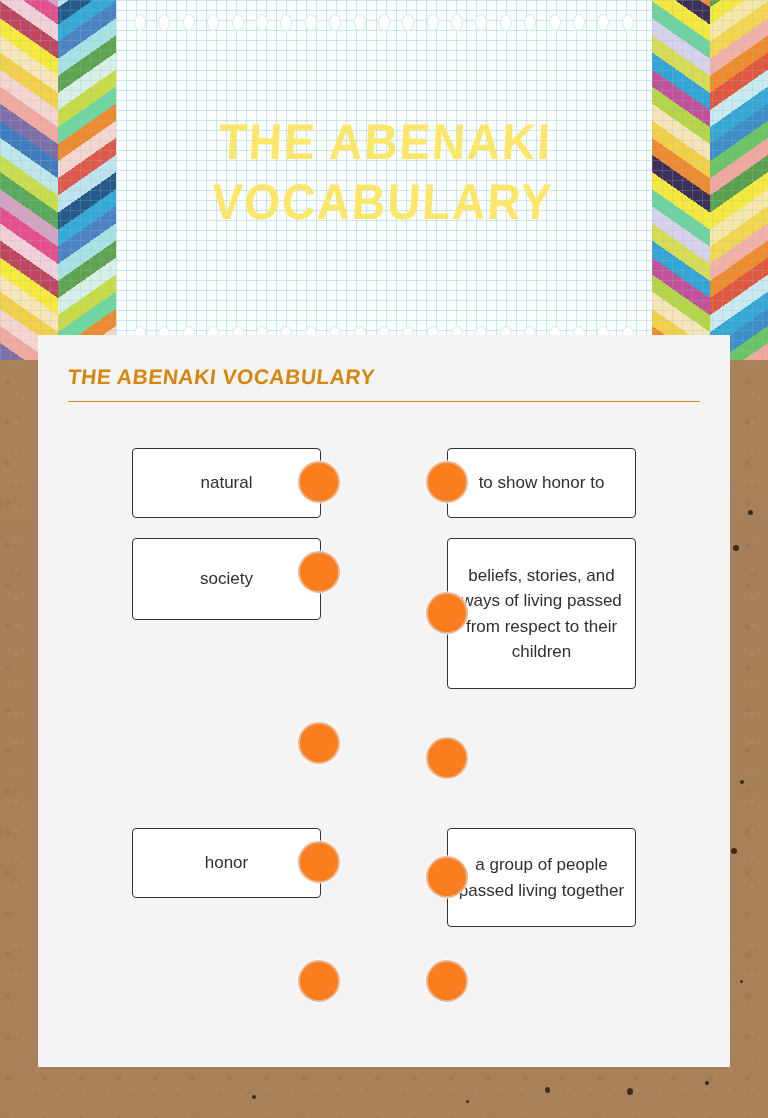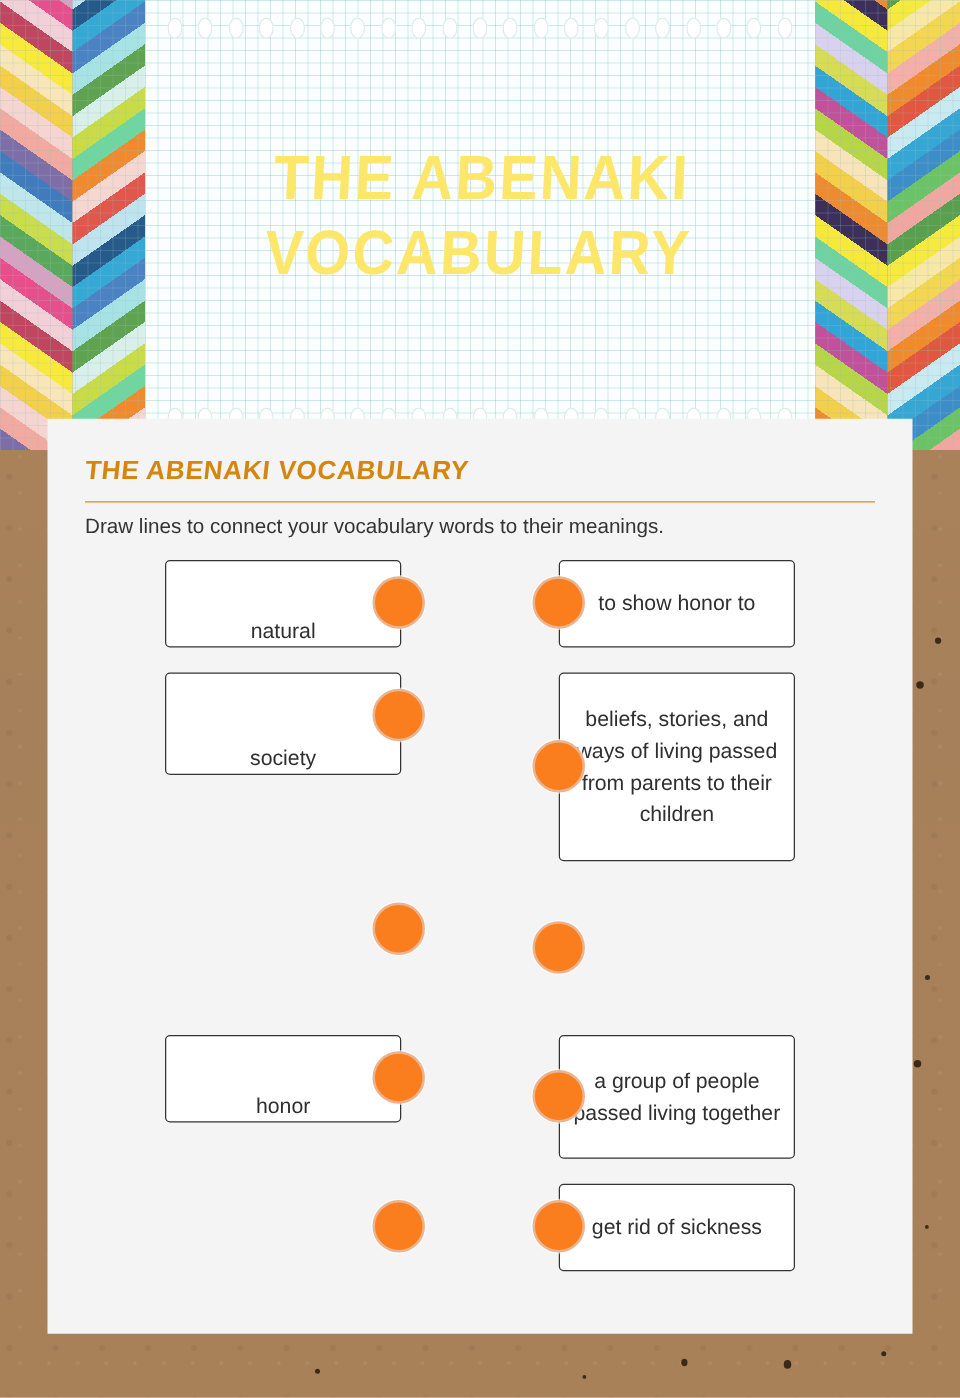--- a/index.html
+++ b/index.html
@@ -107,21 +107,21 @@
     position: absolute; left: 30px; top: 77px;
     font-size: 16.5px; color: #333; font-family: "Liberation Sans", sans-serif;
   }
   .box {
     position: absolute; background: #fff; border: 1px solid #333;
     border-radius: 4px; box-sizing: border-box;
     display: flex; align-items: center; justify-content: center;
     text-align: center; color: #2f2f2f;
     font-family: "Liberation Sans", sans-serif; font-size: 17px; line-height: 25.5px;
   }
-  .box.left { left: 94px; width: 189px; align-items: flex-end; }
+  .box.left { left: 94px; width: 189px; }
   .box.right { left: 409px; width: 189px; padding: 0 8px; }
   .dot {
     position: absolute; width: 42px; height: 42px; border-radius: 50%;
     background: #fb7e1e; border: 2px solid #e9b48f; box-sizing: border-box;
     box-shadow: 0 0 0 1px rgba(255,255,255,0.6);
   }
 </style>
 </head>
 <body>
 
@@ -198,21 +198,20 @@
   </div>
   <h1 class="banner-title" style="margin:0">
     <div>The Abenaki</div>
     <div>Vocabulary</div>
   </h1>
 </header>
 
 <main class="card">
   <h2 class="card-title" style="margin:0">The Abenaki Vocabulary</h2>
   <div class="card-rule"></div>
-  <p class="instructions" style="margin:0">Draw lines to connect your vocabulary words to their meanings.</p>
 
   <div class="box left" style="top:113px;height:70px">
     <span>natural</span>
   </div>
   <div class="dot" style="left:260px;top:126px"></div>
 
   <div class="box left" style="top:203px;height:82px">
     <span>society</span>
   </div>
   <div class="dot" style="left:260px;top:216px"></div>
@@ -225,28 +224,25 @@
   <div class="dot" style="left:260px;top:506px"></div>
 
   <div class="dot" style="left:260px;top:625px"></div>
 
   <div class="box right" style="top:113px;height:70px">
     <span>to show honor to</span>
   </div>
   <div class="dot" style="left:388px;top:126px"></div>
 
   <div class="box right" style="top:203px;height:151px">
-    <span>beliefs, stories, and ways of living passed from parents to their children</span>
+    <span>beliefs, stories, and ways of living passed from respect to their children</span>
   </div>
   <div class="dot" style="left:388px;top:257px"></div>
 
   <div class="dot" style="left:388px;top:402px"></div>
 
   <div class="box right" style="top:493px;height:99px">
     <span>a group of people passed living together</span>
   </div>
   <div class="dot" style="left:388px;top:521px"></div>
 
-  <div class="box right" style="top:612px;height:70px">
-    <span>get rid of sickness</span>
-  </div>
   <div class="dot" style="left:388px;top:625px"></div>
 </main>
 
 </body></html>

